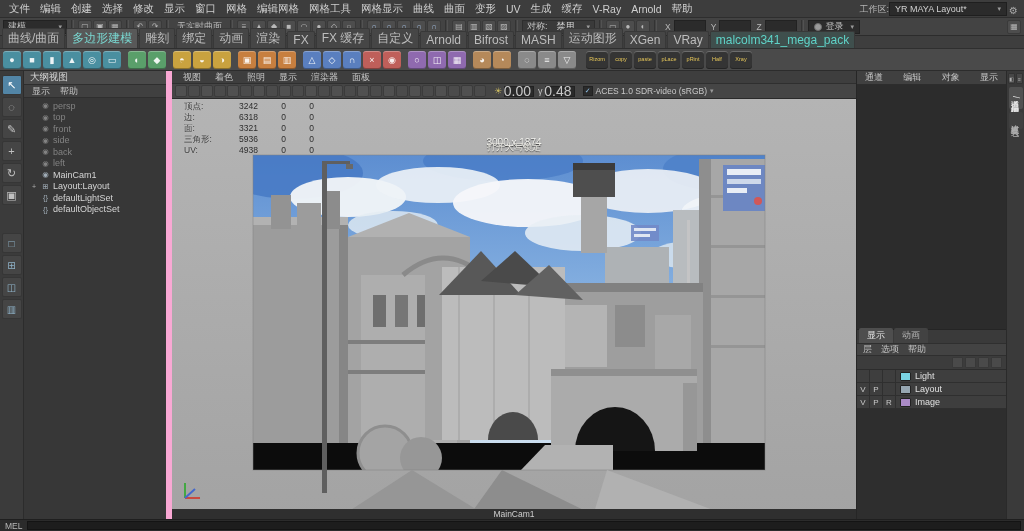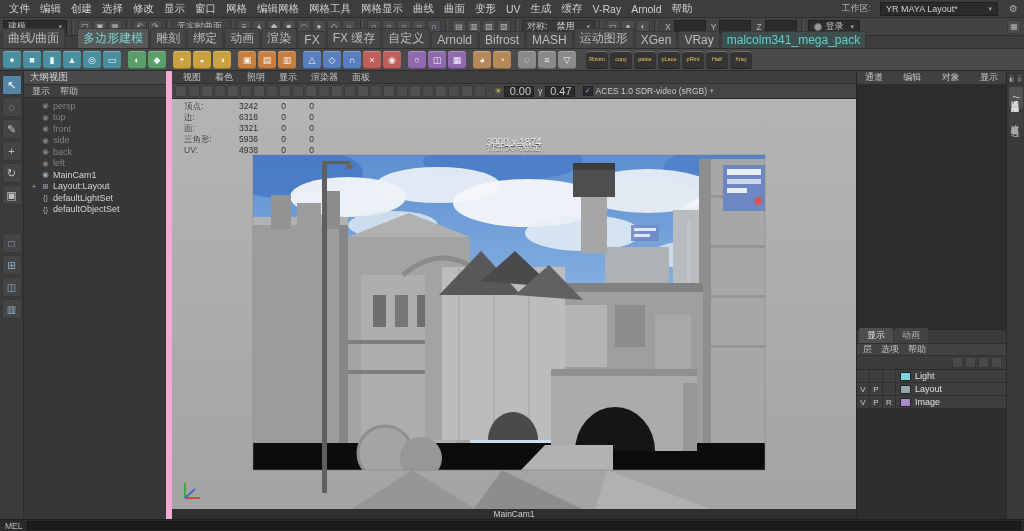--- a/index.html
+++ b/index.html
@@ -9,21 +9,21 @@
     background: #2b2b2b; color: #c8c8c8; font-size: 10px;
     -webkit-user-select: none; user-select: none;
   }
   .app { width: 1024px; height: 531px; display: flex; flex-direction: column; background: #3c3c3c; }
 
   
   .menubar { height: 18px; background: #3d3d3d; border-bottom: 1px solid #2e2e2e;
     display: flex; align-items: center; padding: 0 4px; font-size: 10.5px; color: #cfcfcf; }
   .menus { display: flex; align-items: center; }
   .menu-item { padding: 1px 5px; white-space: nowrap; }
-  .workspace { margin-left: auto; display: flex; align-items: center; gap: 9px; }
+  .workspace { margin-left: auto; display: flex; align-items: flex-end; gap: 0; }
   .ws-label { font-size: 9px; color: #b5b5b5; }
   .ws-select { background: #2b2b2b; border: 1px solid #1f1f1f; height: 14px; min-width: 118px;
     display: flex; align-items: center; justify-content: space-between; padding: 0 5px; font-size: 9px; color: #d0d0d0; }
   .gear { font-size: 10px; color: #a8a8a8; padding: 0 2px; }
   .caret { font-size: 7px; color: #9a9a9a; margin-left: 3px; }
 
   
   .statusline { height: 18px; background: #434343; border-bottom: 1px solid #2c2c2c;
     display: flex; align-items: center; padding: 0 3px; gap: 2px; font-size: 9px; color: #c4c4c4; }
   .sl-drop { background: #2c2c2c; border: 1px solid #222; height: 14px; width: 64px;
@@ -42,21 +42,21 @@
   .sl-login { display: flex; align-items: center; gap: 4px; background: #2c2c2c; border: 1px solid #222;
     height: 14px; padding: 0 5px; }
   .avatar { width: 8px; height: 8px; border-radius: 50%; background: #9a9a9a; border: 1px solid #6f6f6f; }
   .flex-spacer { flex: 1; }
 
   
   .shelf-tabs { height: 13px; background: #3e3e3e; border-bottom: 1px solid #2f2f2f;
     display: flex; align-items: flex-end; padding: 0 2px; gap: 1px; font-size: 12px; color: #bdbdbd; }
   .shelf-tab { padding: 1px 5px 1px; background: #464646; border: 1px solid #383838; border-bottom: none;
     border-radius: 2px 2px 0 0; white-space: nowrap; }
-  .shelf-tab.active { background: #585858; color: #79d6d0; margin-left: 11px; }
+  .shelf-tab.active { background: #585858; color: #79d6d0; }
   .shelf-tab.accent { color: #5fd3c8; background: #3f4f4d; }
   .shelf { height: 22px; background: #4a4a4a; border-bottom: 1px solid #2c2c2c;
     display: flex; align-items: center; padding: 0 3px; overflow: hidden; }
   .shelf-icon { width: 18px; height: 18px; border-radius: 3px; margin-right: 2px; flex: none;
     display: inline-flex; flex-direction: column; align-items: center; justify-content: center;
     box-shadow: inset 0 1px 0 rgba(255,255,255,.28), inset 0 -1px 0 rgba(0,0,0,.3);
     font-size: 9px; color: rgba(255,255,255,.9); }
   .shelf-icon.labeled { width: 22px; }
   .shelf-icon .lbl { font-size: 5.5px; color: #e8c85a; line-height: 1.1; }
 
@@ -98,21 +98,21 @@
     display: flex; align-items: center; padding: 0 4px; font-size: 9px; color: #c6c6c6; }
   .vp-menu-item { padding: 16px 7px; }
   .vp-toolbar { height: 15px; background: #454545; border-bottom: 1px solid #2a2a2a;
     display: flex; align-items: center; padding: 0 3px; }
   .vp-icons { display: flex; gap: 1px; }
   .vp-icon { width: 12px; height: 12px; background: #505050; border: 1px solid #3b3b3b; border-radius: 2px; flex: none; }
   .vp-icons .vp-icon:nth-child(even) { background: #4b4b4b; }
   .vp-exp-glyph { color: #c8b860; font-size: 9px; margin: 0 2px 0 8px; }
   .vp-exp-glyph.gamma { color: #c8c8c8; margin-left: 4px; }
   .vp-field { width: 30px; height: 11px; background: #2b2b2b; border: 1px solid #222; color: #c8c8c8;
-    font-size: 11px; display: inline-flex; align-items: center; justify-content: flex-end; padding: 0 2px; }
+    font-size: 14px; display: inline-flex; align-items: center; justify-content: flex-end; padding: 0 2px; }
   .vp-check { width: 10px; height: 10px; background: #2b2b2b; border: 1px solid #222; color: #8fc1e8;
     display: inline-flex; align-items: center; justify-content: center; font-size: 7px; margin: 0 3px 0 8px; }
   .vp-cs { font-size: 8.5px; color: #c8c8c8; white-space: nowrap; }
 
   .vp-canvas { flex: 1; position: relative; background: linear-gradient(#b4b4b4, #a3a3a3); overflow: hidden; }
   .scene-svg { position: absolute; inset: 0; width: 100%; height: 100%; display: block; }
   .hud-stats { position: absolute; top: 2px; left: 6px; font-size: 8.5px; line-height: 11px; }
   .hud-row { display: grid; grid-template-columns: 46px 34px 28px 28px; }
   .h-l { color: #3c3c3c; text-shadow: 0 0 2px rgba(255,255,255,.35); margin-left: 6px; }
   .h-v { text-align: right; color: #2e2e2e; }
@@ -680,21 +680,21 @@
             <span class="vp-icon"></span>
             <span class="vp-icon"></span>
             <span class="vp-icon"></span>
             <span class="vp-icon"></span>
             <span class="vp-icon"></span>
             <span class="vp-icon"></span>
           </div>
         <span class="vp-exp-glyph">☀</span>
         <span class="vp-field">0.00</span>
         <span class="vp-exp-glyph gamma">γ</span>
-        <span class="vp-field">0.47</span>
+        <span class="vp-field">0.48</span>
         <span class="vp-check">✓</span>
         <span class="vp-cs">ACES 1.0 SDR-video (sRGB)</span>
         <span class="caret">▾</span>
       </div>
       <div class="vp-canvas">
 
         <svg class="scene-svg" viewBox="0 0 684 420" preserveAspectRatio="none">
           <defs>
             <linearGradient id="sky" x1="0" y1="0" x2="0" y2="1">
               <stop offset="0" stop-color="#5d8ed1"></stop>

